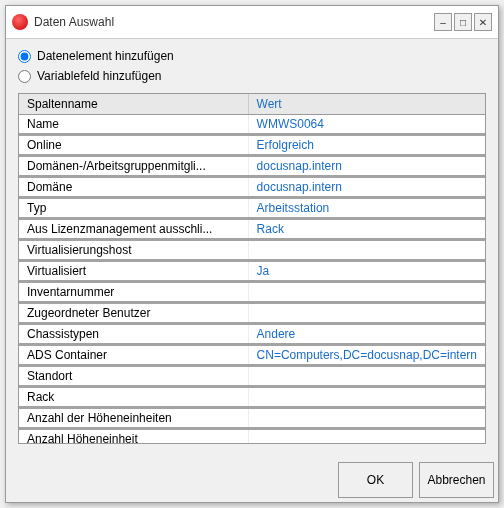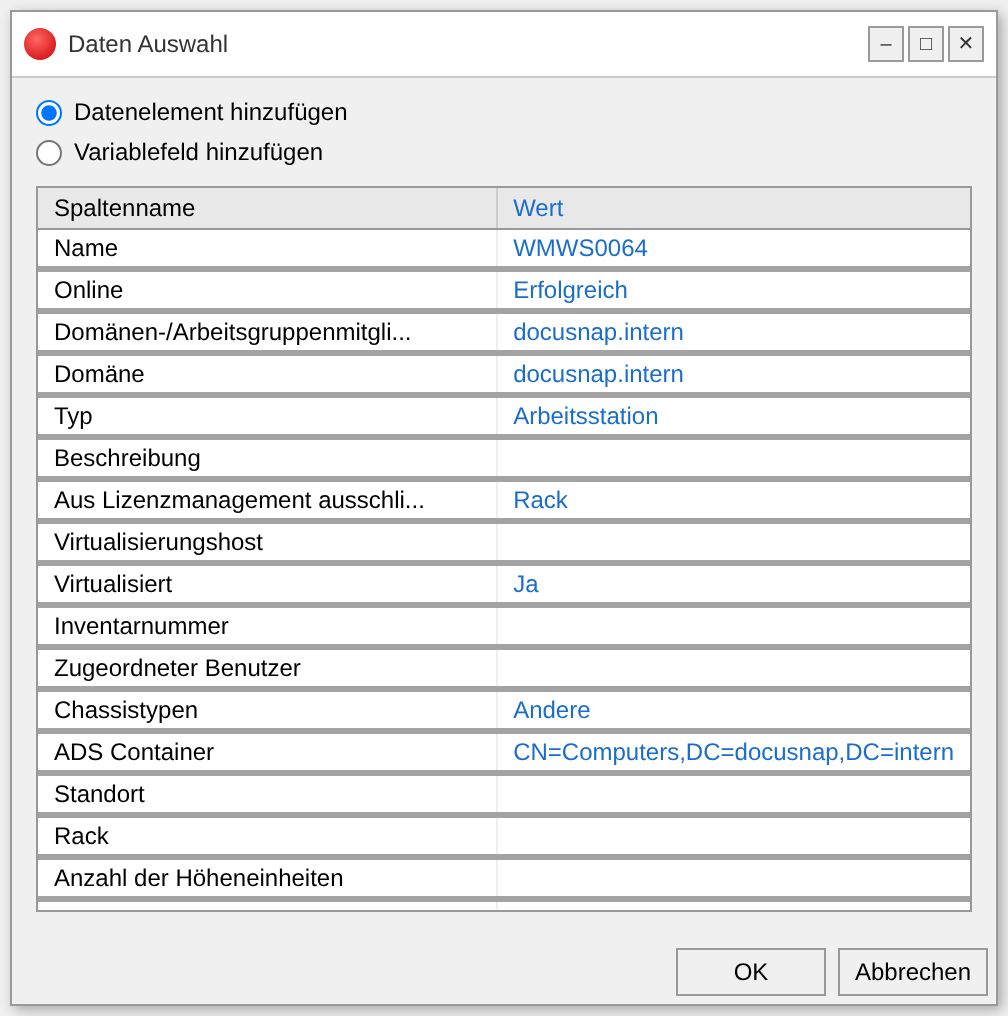--- a/index.html
+++ b/index.html
@@ -128,21 +128,21 @@
     }
     .footer {
       display: flex;
       justify-content: flex-end;
       padding: 8px 4px 4px;
       gap: 6px;
       flex-shrink: 0;
     }
     .btn {
       width: 75px;
-      height: 24px;
+      height: 36px;
       border: 1px solid #999;
       background: #f0f0f0;
       font-size: 12px;
       cursor: pointer;
       display: flex;
       align-items: center;
       justify-content: center;
     }
     
     .table-container::-webkit-scrollbar { width: 10px; }
@@ -210,24 +210,20 @@
             </tr>
             <tr>
               <td class="col-name">Domäne</td>
               <td class="col-value">docusnap.intern</td>
             </tr>
             <tr>
               <td class="col-name">Typ</td>
               <td class="col-value">Arbeitsstation</td>
             </tr>
             <tr>
-              <td class="col-name">Beschreibung</td>
-              <td class="col-value black"></td>
-            </tr>
-            <tr>
               <td class="col-name">Aus Lizenzmanagement ausschli...</td>
               <td class="col-value">Rack</td>
             </tr>
             <tr>
               <td class="col-name">Virtualisierungshost</td>
               <td class="col-value black"></td>
             </tr>
             <tr>
               <td class="col-name">Virtualisiert</td>
               <td class="col-value">Ja</td>

